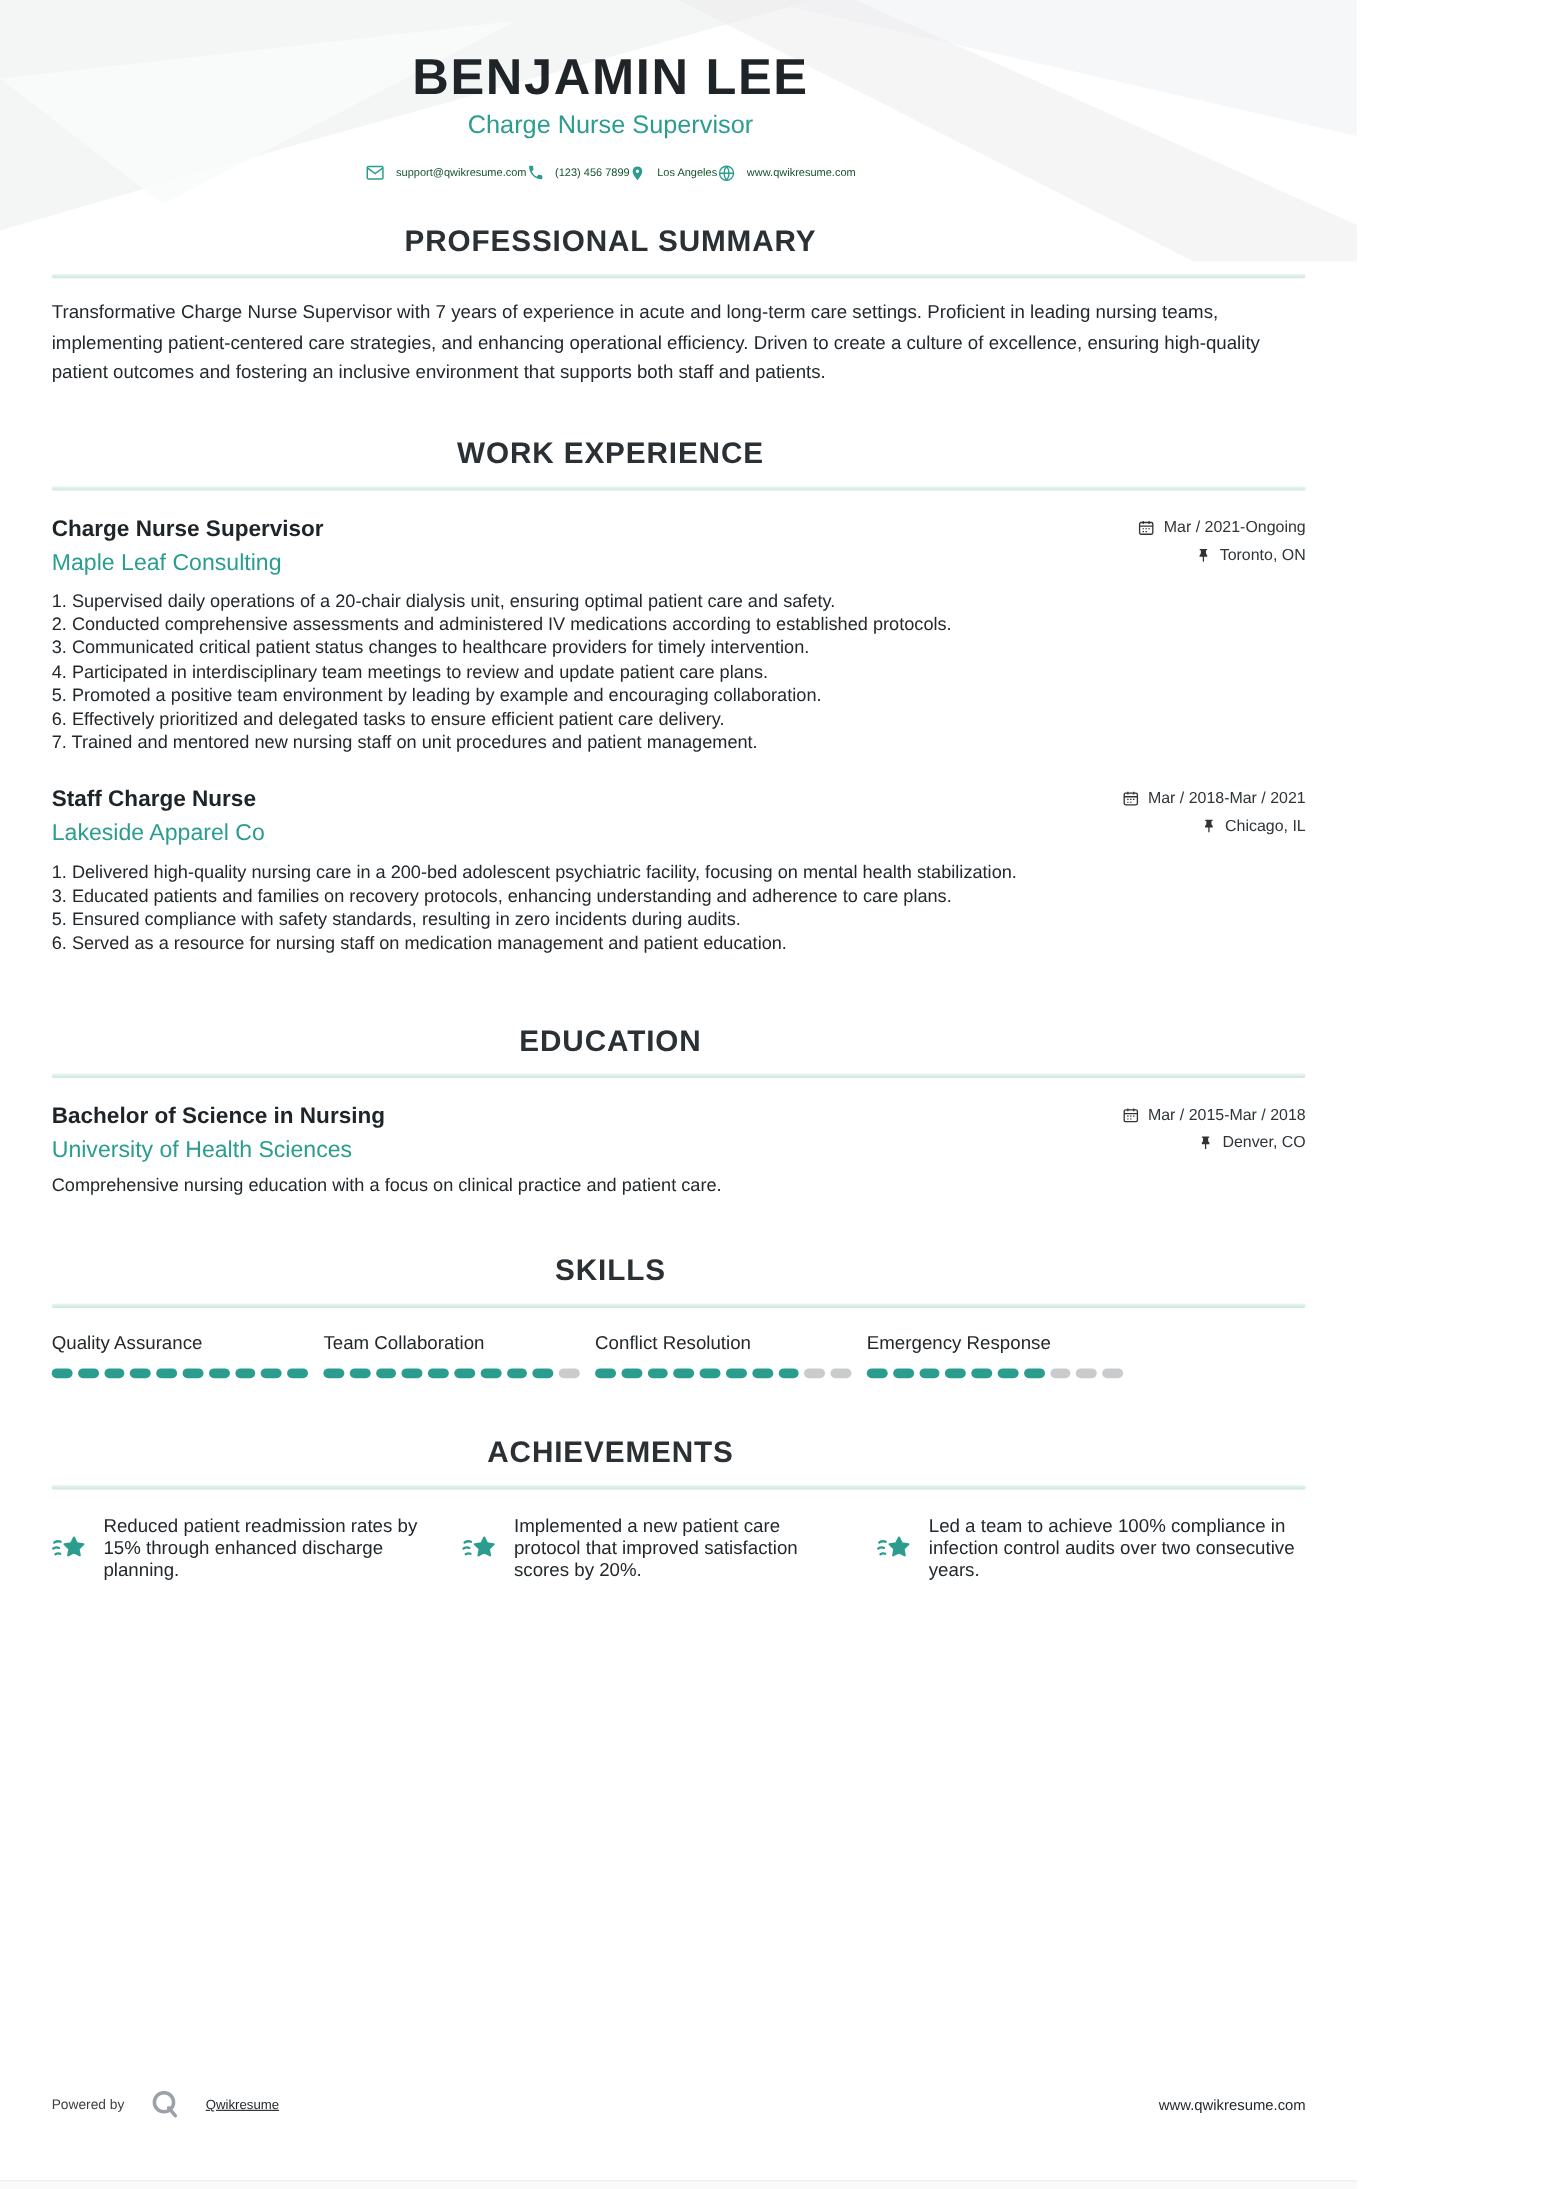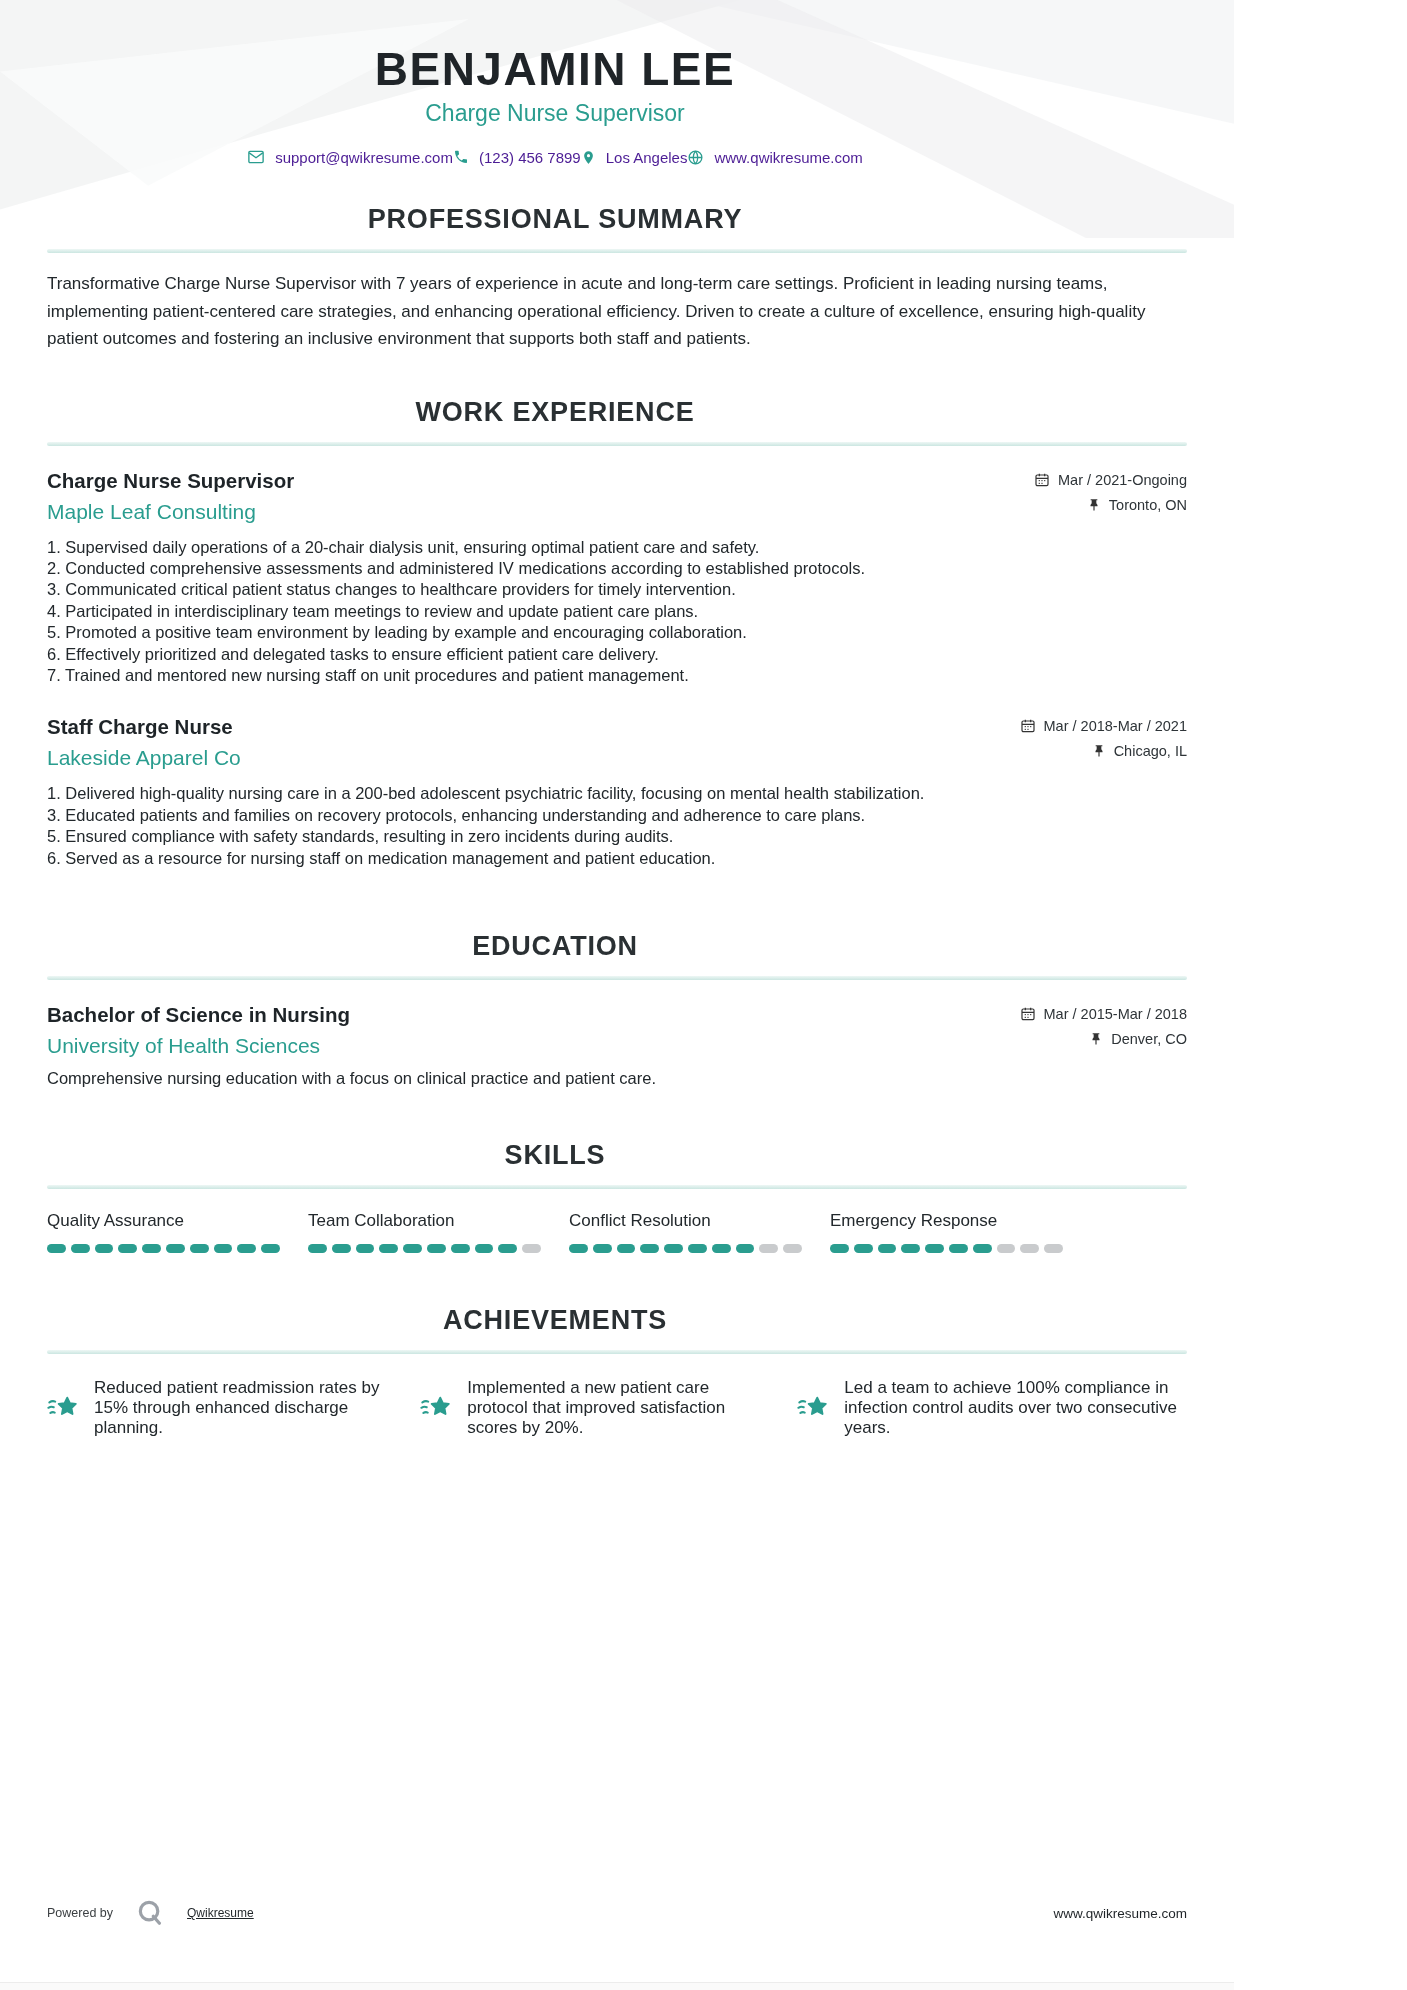--- a/index.html
+++ b/index.html
@@ -14,21 +14,21 @@
   .s4{background:#fafbfb;clip-path:polygon(0 30%,38% 8%,12% 78%);opacity:.9;}
 
   .content{position:relative;z-index:1;padding:0 47px;}
   .center-col{width:1016px;text-align:center;}
 
   
   .hdr{padding-top:46px;}
   .name{margin:0;font-size:46px;line-height:1.0;font-weight:bold;letter-spacing:1.5px;color:#1f2428;}
   .role{margin-top:8px;font-size:23px;color:var(--accent,#2A9D8F);}
   .contact-row{margin-top:21px;display:flex;justify-content:center;align-items:center;
-               font-size:15px;color:#4c1d95;}
+               font-size:10px;color:#14532d;}
   .contact-item{display:inline-flex;align-items:center;gap:10px;}
   .cicon{display:inline-flex;align-items:center;}
 
   
   .section-title{margin:0;font-size:27px;font-weight:bold;letter-spacing:.8px;color:#2a3033;}
   .rule{height:4px;margin-top:14px;background:linear-gradient(180deg,#eef7f5,var(--accent_light,#cbe6e1));
         border-radius:2px;}
   .sec{margin-top:44px;}
   .sec.tight{margin-top:38px;}
 
@@ -40,21 +40,21 @@
   .entry-title{margin:0;font-size:20.5px;font-weight:bold;color:#1e2428;}
   .entry-sub{margin-top:7px;font-size:21px;color:var(--accent,#2A9D8F);}
   .entry-meta{text-align:right;padding-top:3px;}
   .meta-line{display:flex;justify-content:flex-end;align-items:center;gap:8px;
              font-size:14.5px;color:#2e3438;margin-bottom:9px;}
   .points{list-style:none;margin:13px 0 0;padding:0;font-size:16.5px;line-height:21.4px;color:#22282c;}
   .points li{margin:0;}
   .edu-desc{margin:11px 0 0;font-size:16.5px;color:#22282c;}
 
   
-  .skills-grid{margin-top:22px;display:grid;grid-template-columns:repeat(4,233px);column-gap:28px;}
+  .skills-grid{margin-top:22px;display:grid;grid-template-columns:repeat(4,233px);column-gap:14px;}
   .skill-label{font-size:17px;color:#22282c;margin-bottom:13px;}
   .segbar{display:flex;gap:5px;}
   .seg{flex:1;height:9px;border-radius:5px;background:var(--seg_empty,#c9cbcd);}
   .seg.filled{background:var(--accent,#2A9D8F);}
 
   
   .ach-list{margin-top:24px;display:flex;flex-direction:row;gap:32px;}
   .ach-item{display:flex;align-items:center;gap:15px;font-size:17px;color:#22282c;}
   .ach-icon{display:inline-flex;flex:0 0 auto;}
 

